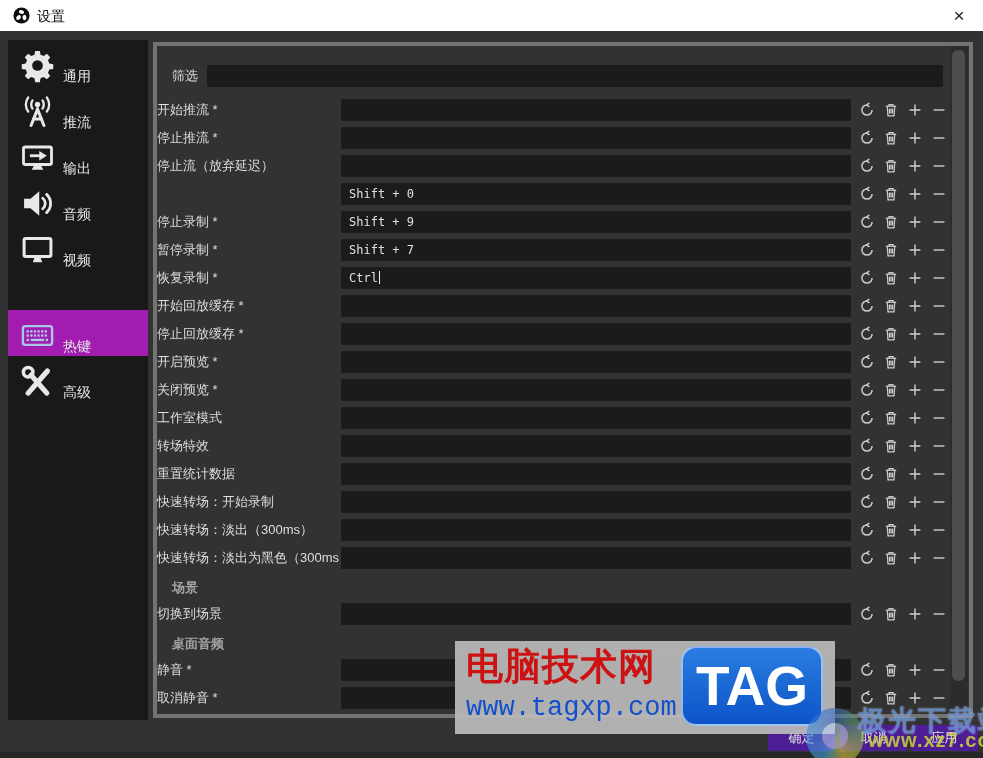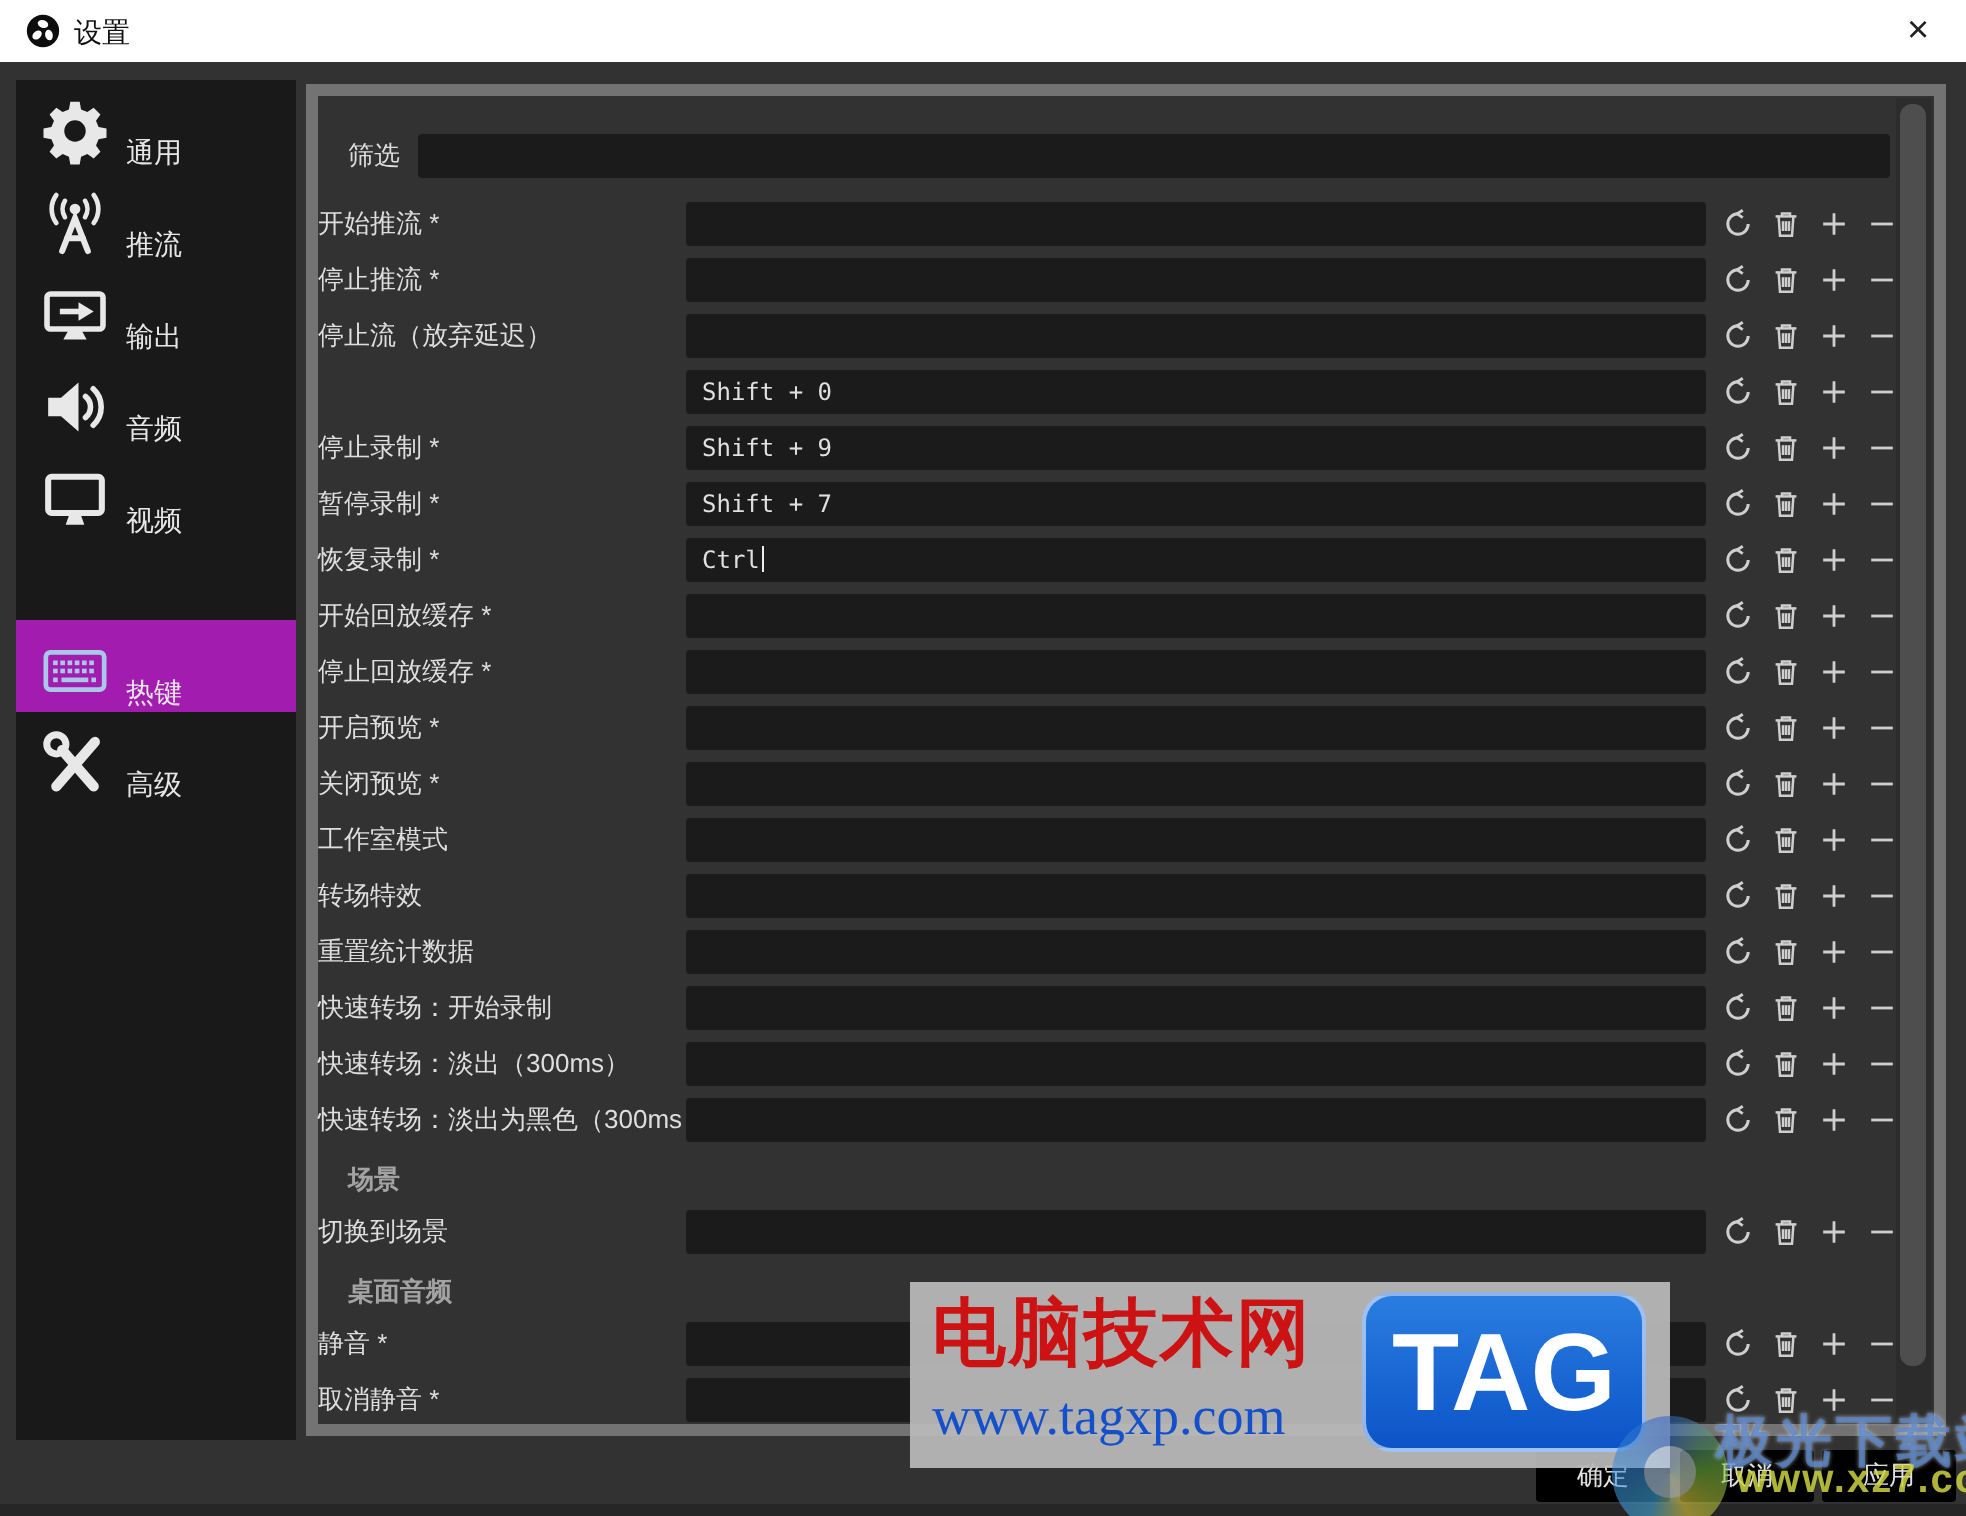--- a/index.html
+++ b/index.html
@@ -16,21 +16,21 @@
   
   .sidebar{position:absolute;left:8px;top:40px;width:140px;height:680px;background:#191919;}
   .side-item{height:46px;display:flex;align-items:flex-end;padding-left:8px;cursor:pointer;}
   .side-item.selected{background:#a21caf;margin-top:40px;}
   .side-icon{width:42px;height:42px;display:flex;align-items:center;justify-content:center;flex:0 0 42px;}
   .side-icon svg{width:35px;height:35px;display:block;}
   .side-label{margin-left:5px;font-size:14px;color:#e6e6e6;white-space:nowrap;}
 
   
   .panel{position:absolute;left:153px;top:42px;width:820px;height:676px;background:#323232;
-         border:6px solid #737373;box-sizing:border-box;}
+         border:4px solid #737373;box-sizing:border-box;}
   .filter-label{position:absolute;left:15px;top:19px;height:22px;line-height:22px;font-size:13px;color:#dedede;}
   .filter-input{position:absolute;left:50px;top:19px;width:736px;height:22px;background:#1b1b1b;
                 border:none;border-radius:2px;box-sizing:border-box;color:#ddd;padding:0 6px;
                 font-size:12px;outline:none;font-family:"DejaVu Sans Mono",monospace;}
   .hotkey-list{position:absolute;left:0;top:50px;right:18px;}
   .hk-row{position:relative;height:28px;}
   .hk-label{position:absolute;left:0;top:0;width:177px;height:28px;line-height:28px;text-align:left;
             font-size:13px;color:#dedede;white-space:nowrap;}
   .hk-field{position:absolute;left:184px;top:3px;width:510px;height:22px;background:#1b1b1b;
             border-radius:2px;line-height:22px;padding:0 8px;box-sizing:border-box;
@@ -41,32 +41,32 @@
   .act-revert{left:700px}.act-clear{left:724px}.act-add{left:748px}.act-remove{left:772px}
   .hk-act svg{width:16px;height:16px;display:block;}
   .group-header{height:24px;margin-top:4px;line-height:24px;padding-left:15px;font-size:13px;
                 font-weight:bold;color:#a3a3a3;}
 
   
   .scroll-track{position:absolute;top:1px;bottom:1px;right:1px;width:18px;background:#2c2c2c;}
   .scroll-thumb{position:absolute;left:2px;top:3px;width:13px;height:631px;background:#4e4e4e;border-radius:6px;}
 
   
-  .footer-btn{position:absolute;top:725px;width:67px;height:26px;background:#000000;color:#e0e0e0;
+  .footer-btn{position:absolute;top:725px;width:67px;height:26px;background:#4c1d95;color:#e0e0e0;
               font-size:13px;display:flex;align-items:center;justify-content:center;border-radius:2px;cursor:pointer;}
   .btn-ok{left:768px}.btn-cancel{left:840px}.btn-apply{left:911px}
   .bottom-strip{position:absolute;left:0;top:752px;width:983px;height:6px;background:#262626;}
 
   
   .wm-tag{position:absolute;left:455px;top:641px;width:380px;height:93px;
           background:rgba(186,186,186,0.93);z-index:50;pointer-events:none;text-align:center;}
   .wm-tag-site{position:absolute;left:11px;top:1px;font-size:37px;font-weight:bold;color:#cc1212;
                letter-spacing:1px;white-space:nowrap;}
   .wm-tag-url{position:absolute;left:11px;top:52px;font-size:27px;color:#1450cc;
-              font-family:Liberation Serif, serif;white-space:nowrap;}
+              font-family:Liberation Mono, monospace;white-space:nowrap;}
   .wm-tag-badge{position:absolute;left:226px;top:5px;width:142px;height:80px;border-radius:15px;
                 background:linear-gradient(180deg,#2a7de0,#0c54c8);border:2px solid rgba(255,255,255,0.55);
                 box-sizing:border-box;display:flex;align-items:center;justify-content:center;
                 color:#fff;font-size:55px;font-weight:bold;letter-spacing:0px;}
 
   
   .wm-xz7{position:absolute;left:0;top:0;width:983px;height:758px;z-index:60;pointer-events:none;}
   .xz7-logo{position:absolute;left:806px;top:708px;width:58px;height:58px;border-radius:50%;opacity:.55;
             background:conic-gradient(from 210deg,#45b1e8,#2a62c8 40%,#7ac143 65%,#f0d63c 85%,#45b1e8);}
   .xz7-logo::after{content:"";position:absolute;left:27%;top:25%;width:46%;height:46%;

